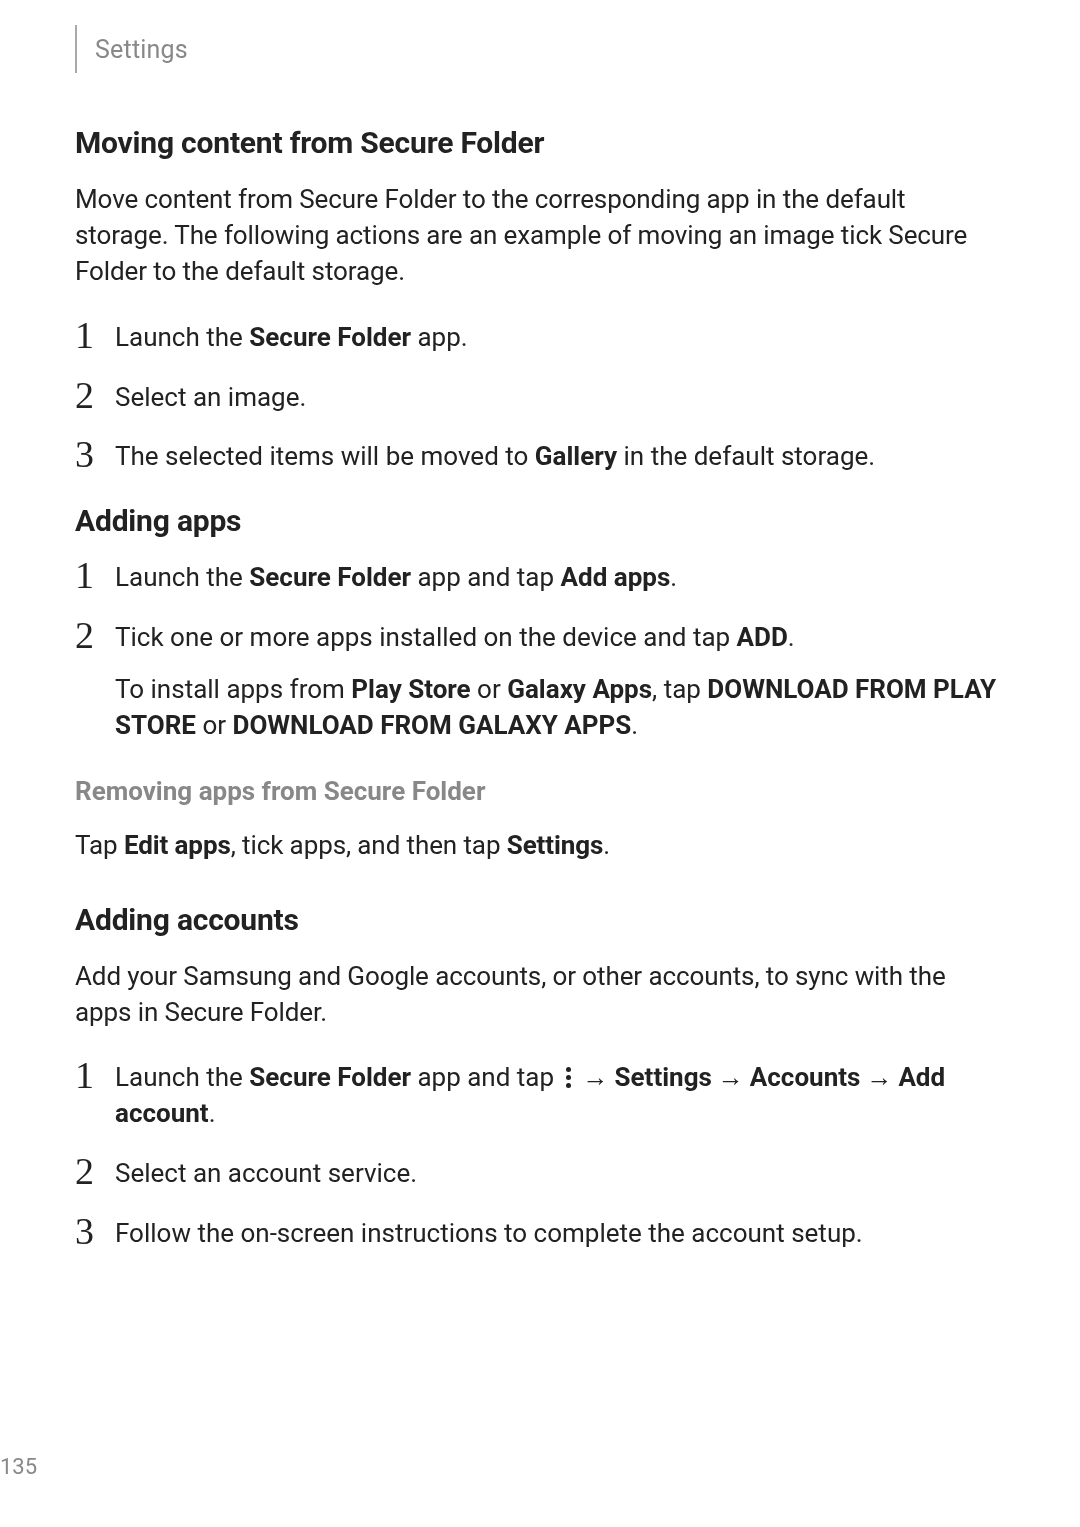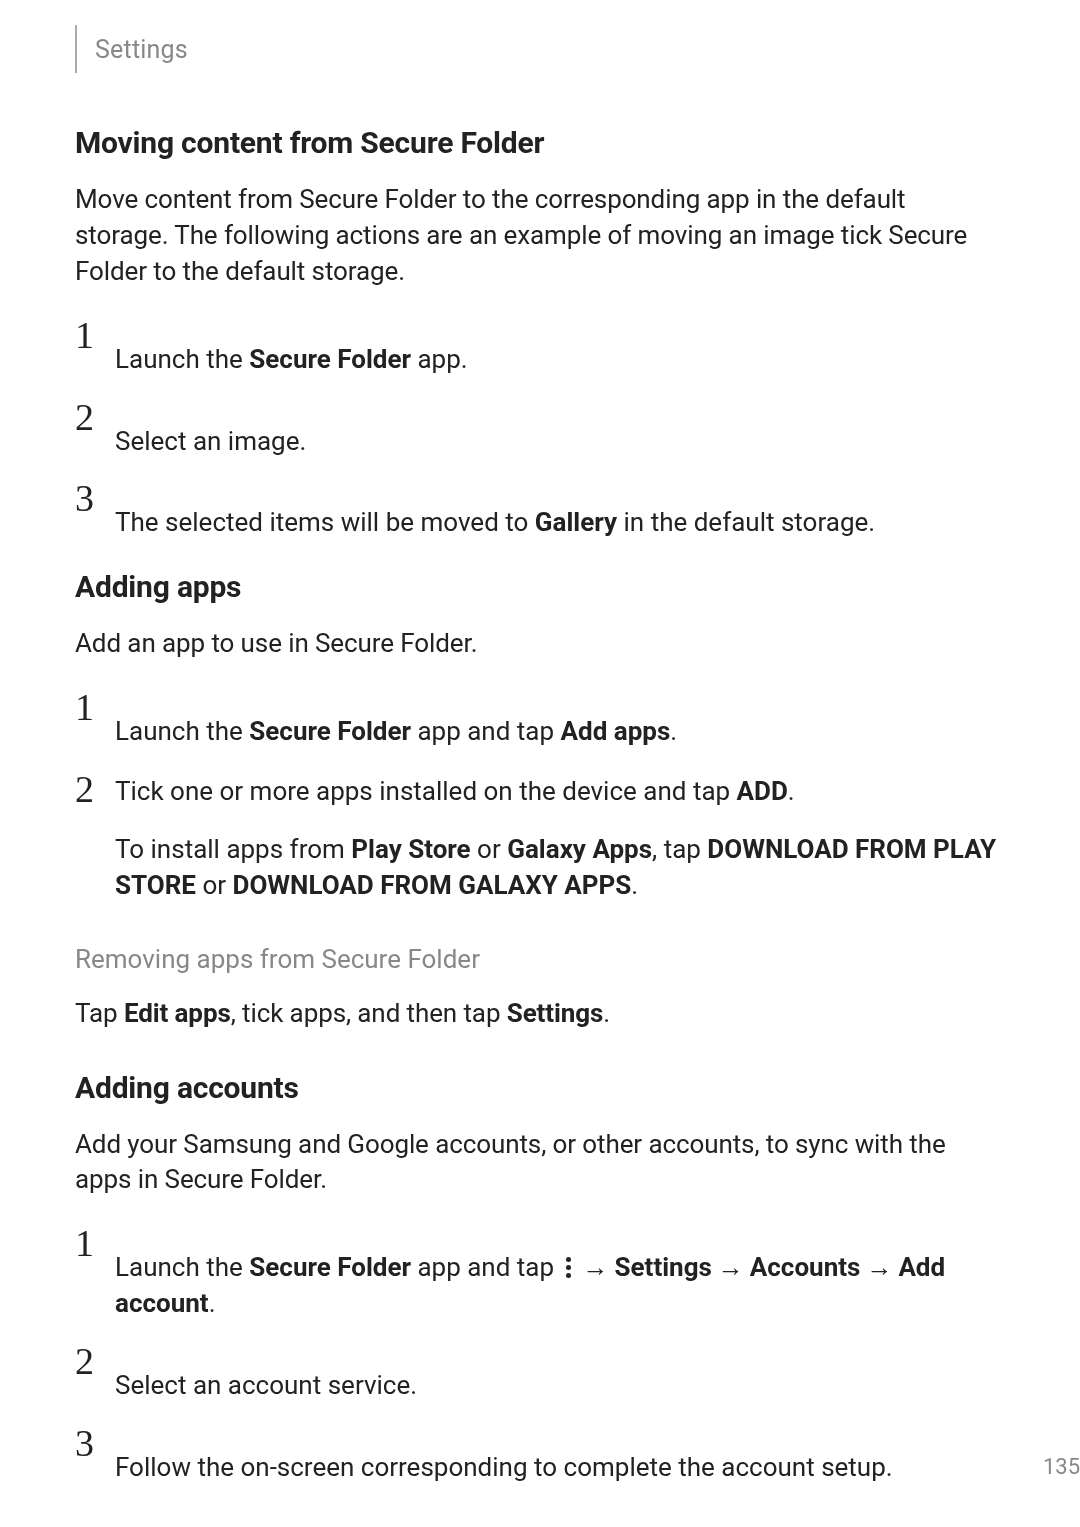--- a/index.html
+++ b/index.html
@@ -43,23 +43,23 @@
     }
     .body-text {
       font-size: 26px;
       color: #222;
       line-height: 1.38;
       margin-bottom: 30px;
       letter-spacing: -0.1px;
     }
     .sub-title {
       font-size: 26px;
-      font-weight: 400;
+      font-weight: 700;
       color: #888;
-      margin-top: 40px;
+      margin-top: 32px;
       margin-bottom: 22px;
     }
     ol.numbered {
       list-style: none;
       padding: 0;
       margin: 0 0 28px 0;
     }
     ol.numbered > li {
       display: flex;
       align-items: flex-start;
@@ -79,21 +79,20 @@
       font-size: 26px;
       color: #222;
       line-height: 1.38;
       padding-top: 0;
     }
     ol.numbered > li .li-body p {
       margin-bottom: 16px;
     }
     ol.numbered > li .li-body p:last-child {
       margin-bottom: 0;
-      margin-top: 22px;
     }
     .bold {
       font-weight: 700;
     }
     .more-icon {
       display: inline-flex;
       flex-direction: column;
       align-items: center;
       justify-content: center;
       vertical-align: middle;
@@ -111,21 +110,21 @@
       margin: 1.5px 0;
     }
     .arrow {
       margin: 0 6px;
     }
     .page-number {
       position: absolute;
       bottom: 48px;
       left: 0;
       right: 0;
-      text-align: right;
+      text-align: left;
       font-size: 22px;
       color: #888;
     }
     .spacer-sm { height: 8px; }
   </style>
 </head>
 <body>
 
 <div class="page">
 
@@ -156,21 +155,20 @@
       <span class="num">3</span>
       <div class="li-body">
         <p>
           <span>The selected items will be moved to </span><span class="bold">Gallery</span><span> in the default storage.</span>
         </p>
       </div>
     </li>
   </ol>
 
   <h2 class="section-title">Adding apps</h2>
-  <p class="body-text">Add an app to use in Secure Folder.</p>
 
   <ol class="numbered">
     <li>
       <span class="num">1</span>
       <div class="li-body">
         <p>
           <span>Launch the </span><span class="bold">Secure Folder</span><span> app and tap </span><span class="bold">Add apps</span><span>.</span>
         </p>
       </div>
     </li>
@@ -212,20 +210,20 @@
     </li>
     <li>
       <span class="num">2</span>
       <div class="li-body">
         <p>Select an account service.</p>
       </div>
     </li>
     <li>
       <span class="num">3</span>
       <div class="li-body">
-        <p>Follow the on-screen corresponding to complete the account setup.</p>
+        <p>Follow the on-screen instructions to complete the account setup.</p>
       </div>
     </li>
   </ol>
 
 </div>
 
 <div class="page-number">135</div>
 
 </body></html>

